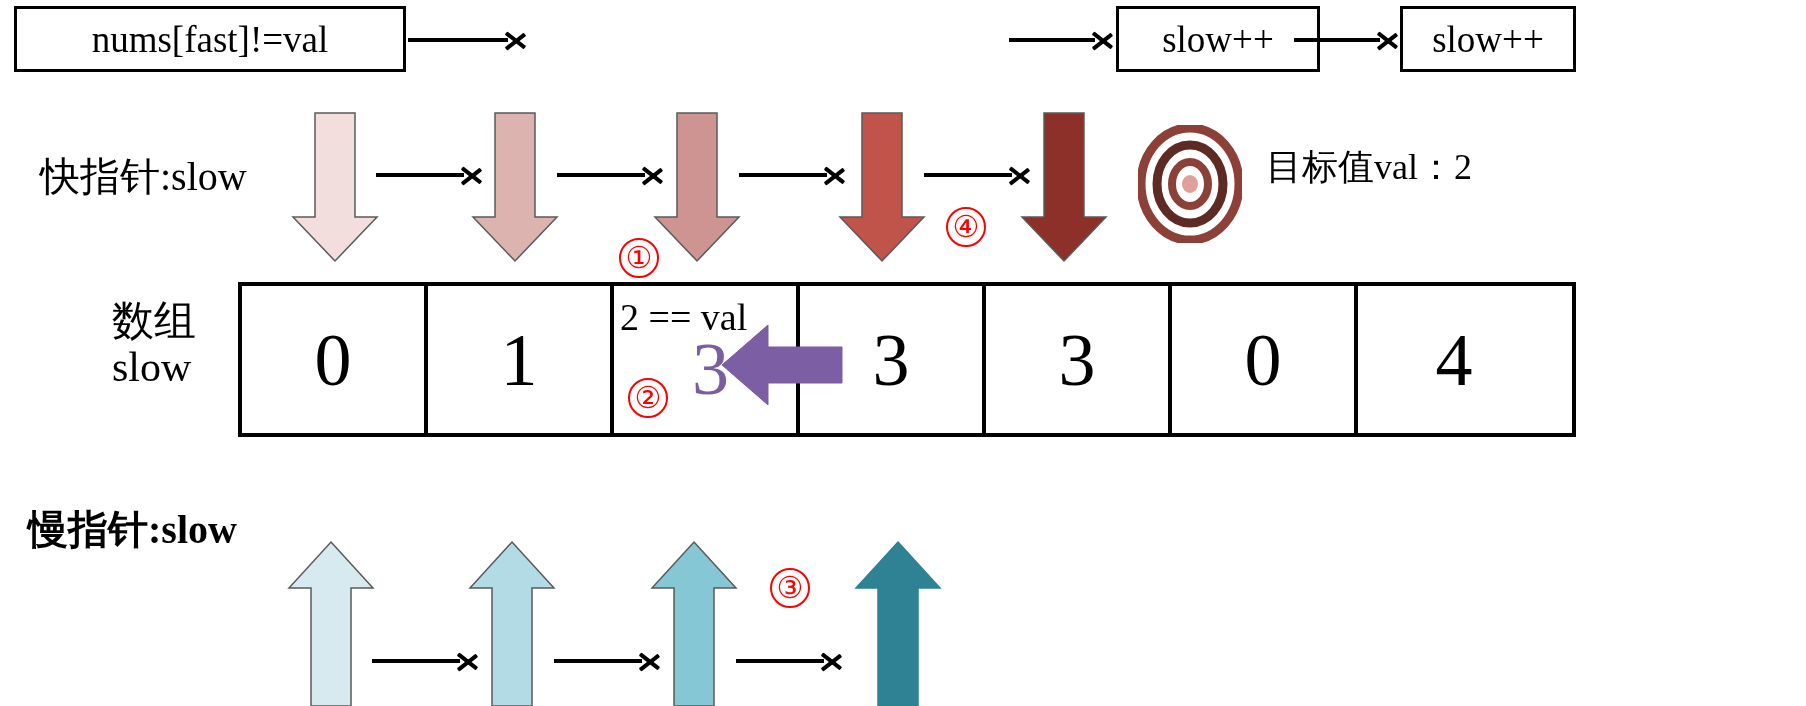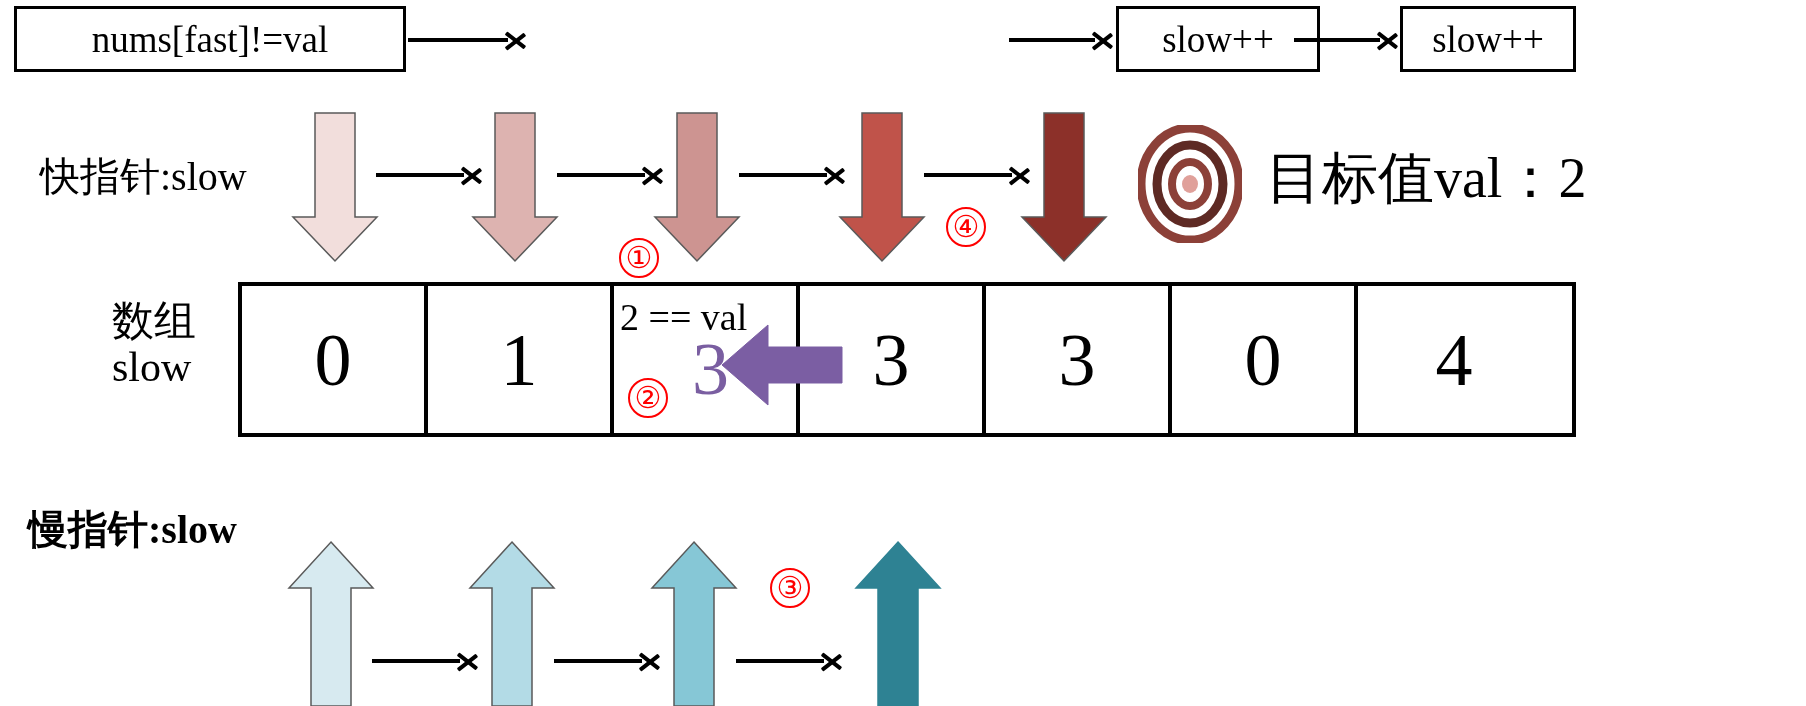--- a/index.html
+++ b/index.html
@@ -223,21 +223,21 @@
   <div class="step" style="left:619px; top:238px;">①</div>
 
   <div id="bullseye" style="left:1138px; top:125px;">
     <svg width="104" height="118" viewBox="0 0 104 118">
       <ellipse cx="52" cy="59" rx="49" ry="56" fill="none" stroke="#8c4038" stroke-width="9"></ellipse>
       <ellipse cx="52" cy="59" rx="33" ry="39" fill="none" stroke="#5e2a24" stroke-width="9"></ellipse>
       <ellipse cx="52" cy="59" rx="18" ry="22" fill="none" stroke="#8c4038" stroke-width="8"></ellipse>
       <ellipse cx="52" cy="59" rx="8" ry="9" fill="#e0a09a"></ellipse>
     </svg>
   </div>
-  <div class="label" style="left:1266px; top:148px; font-size:56px;">目标值val：2</div>
+  <div class="label" style="left:1266px; top:148px; font-size:36px;">目标值val：2</div>
 
   <div class="label two-line" style="left:112px; top:298px; width:120px; font-size:42px;">
     <span>数组</span><br>
     <span>slow</span>
   </div>
 
   <div id="array" style="left:238px; top:282px; width:1338px; height:155px;">
     <div class="cell" style="width:186px;">
       <span>0</span>
     </div>

